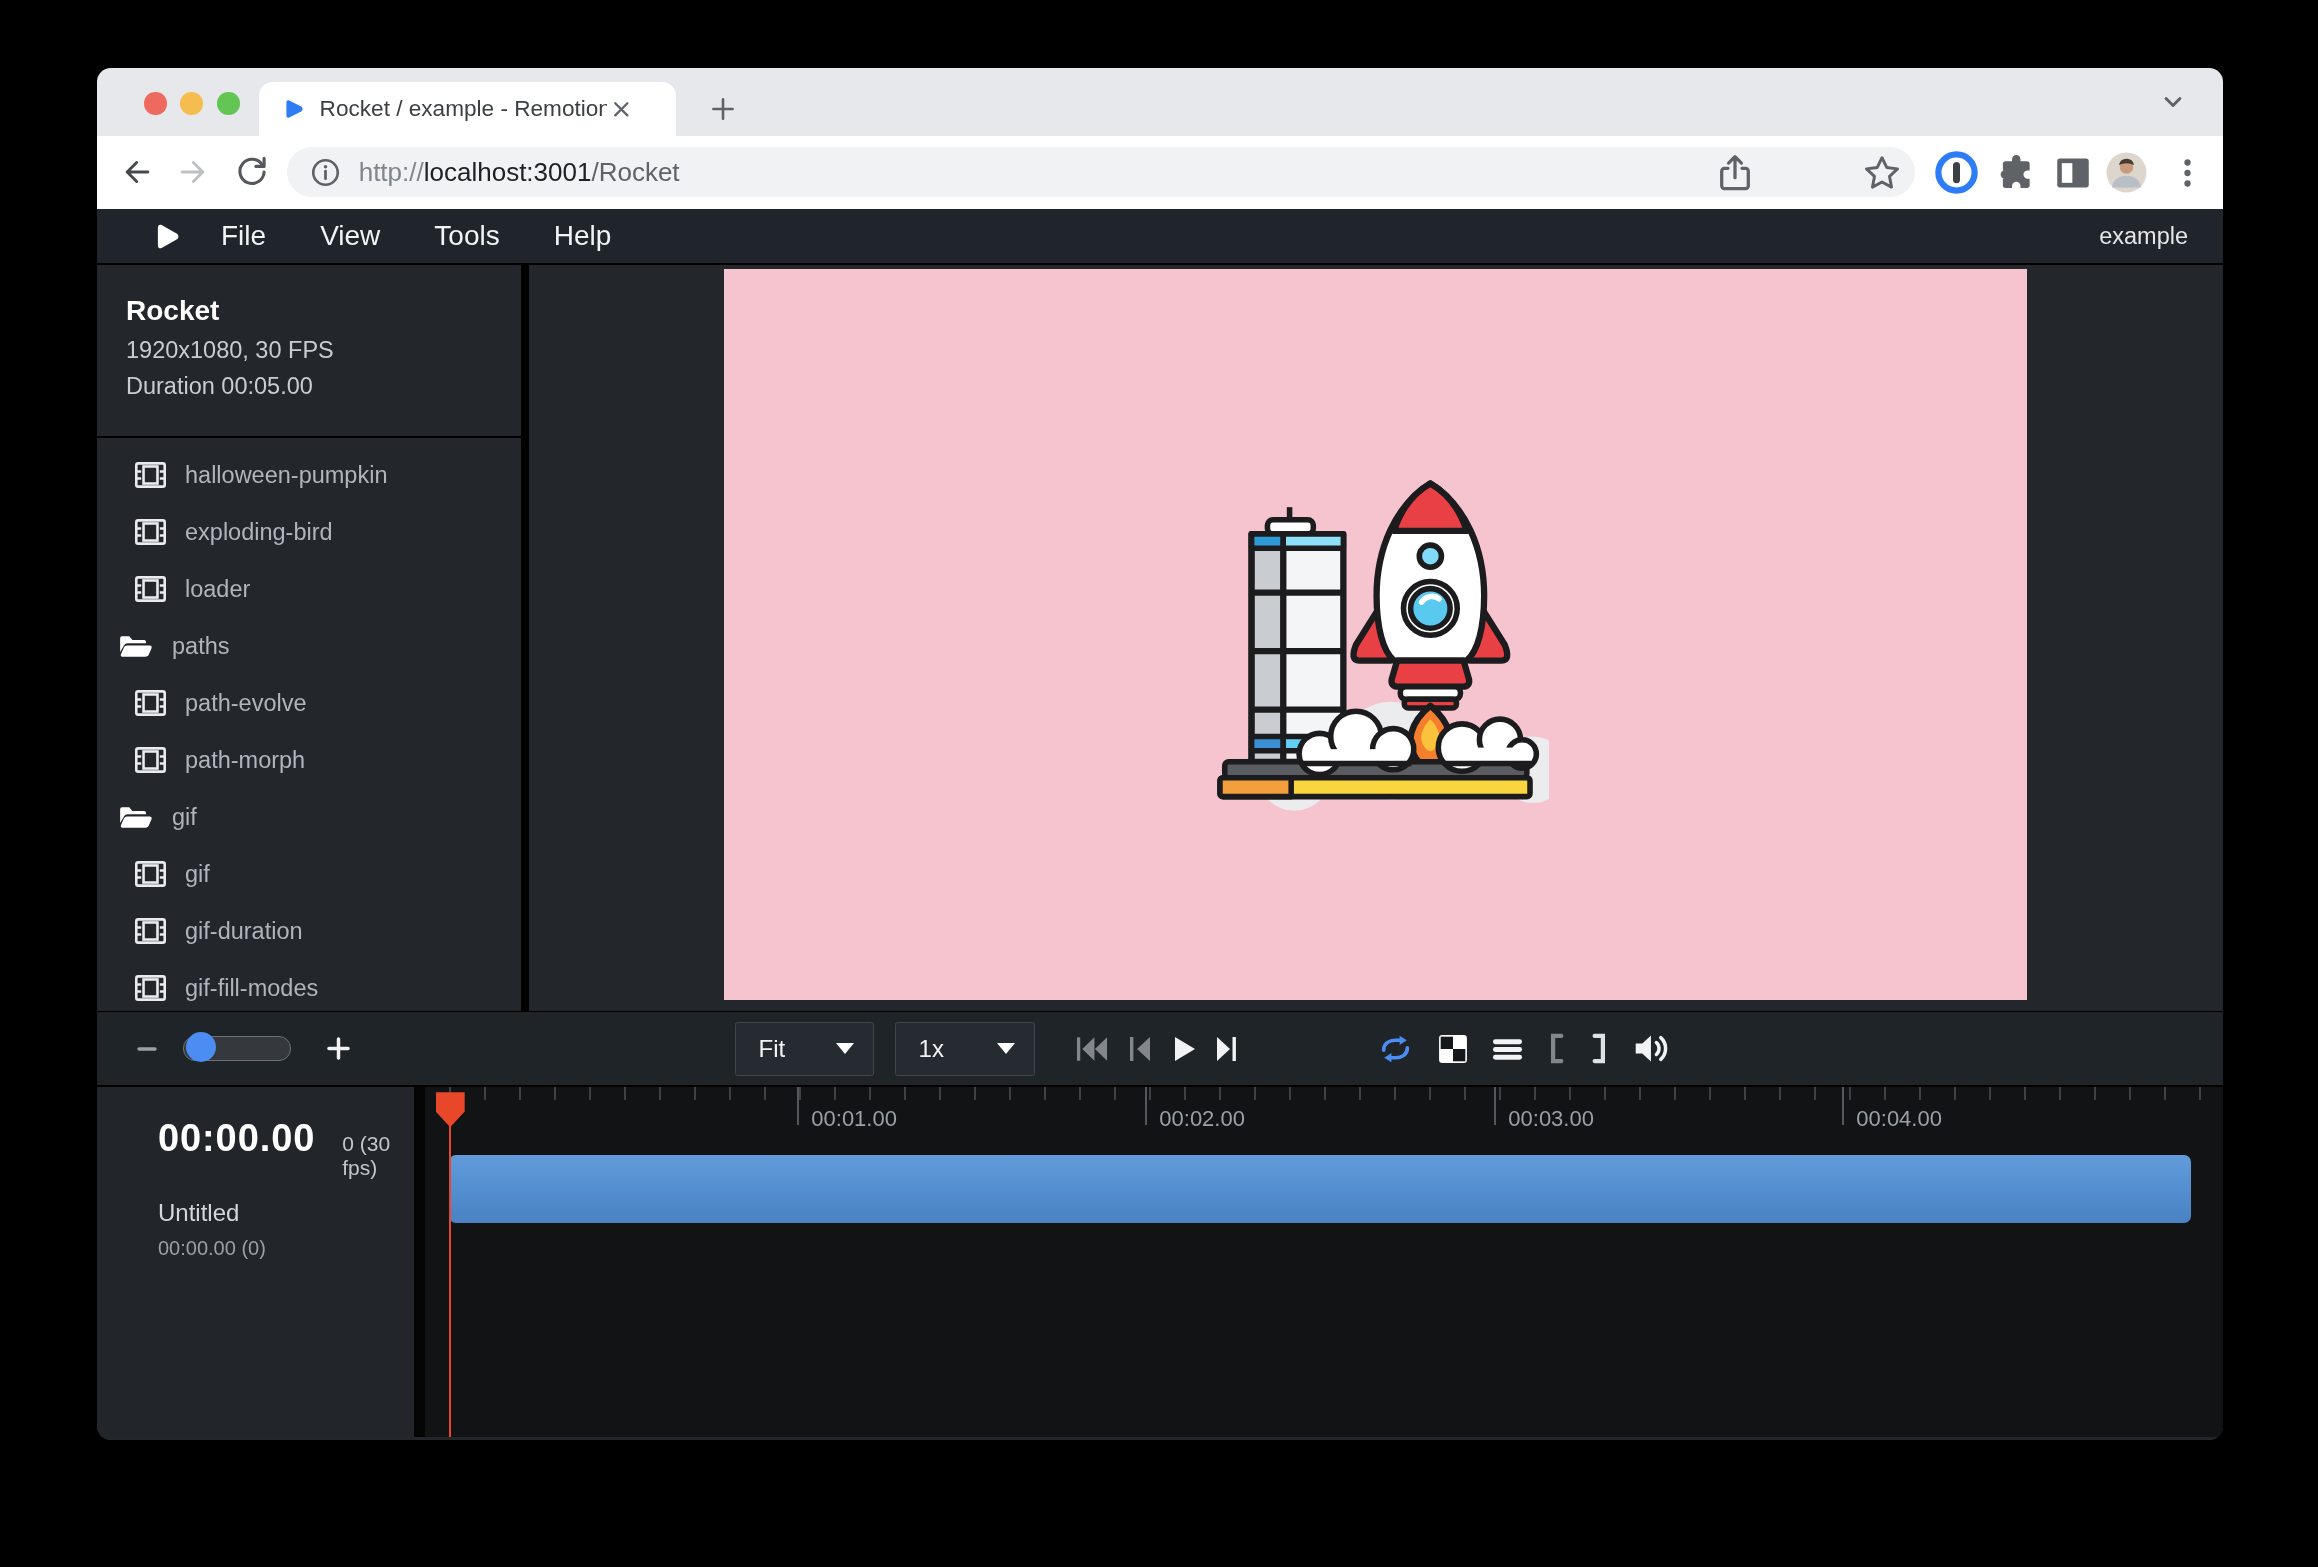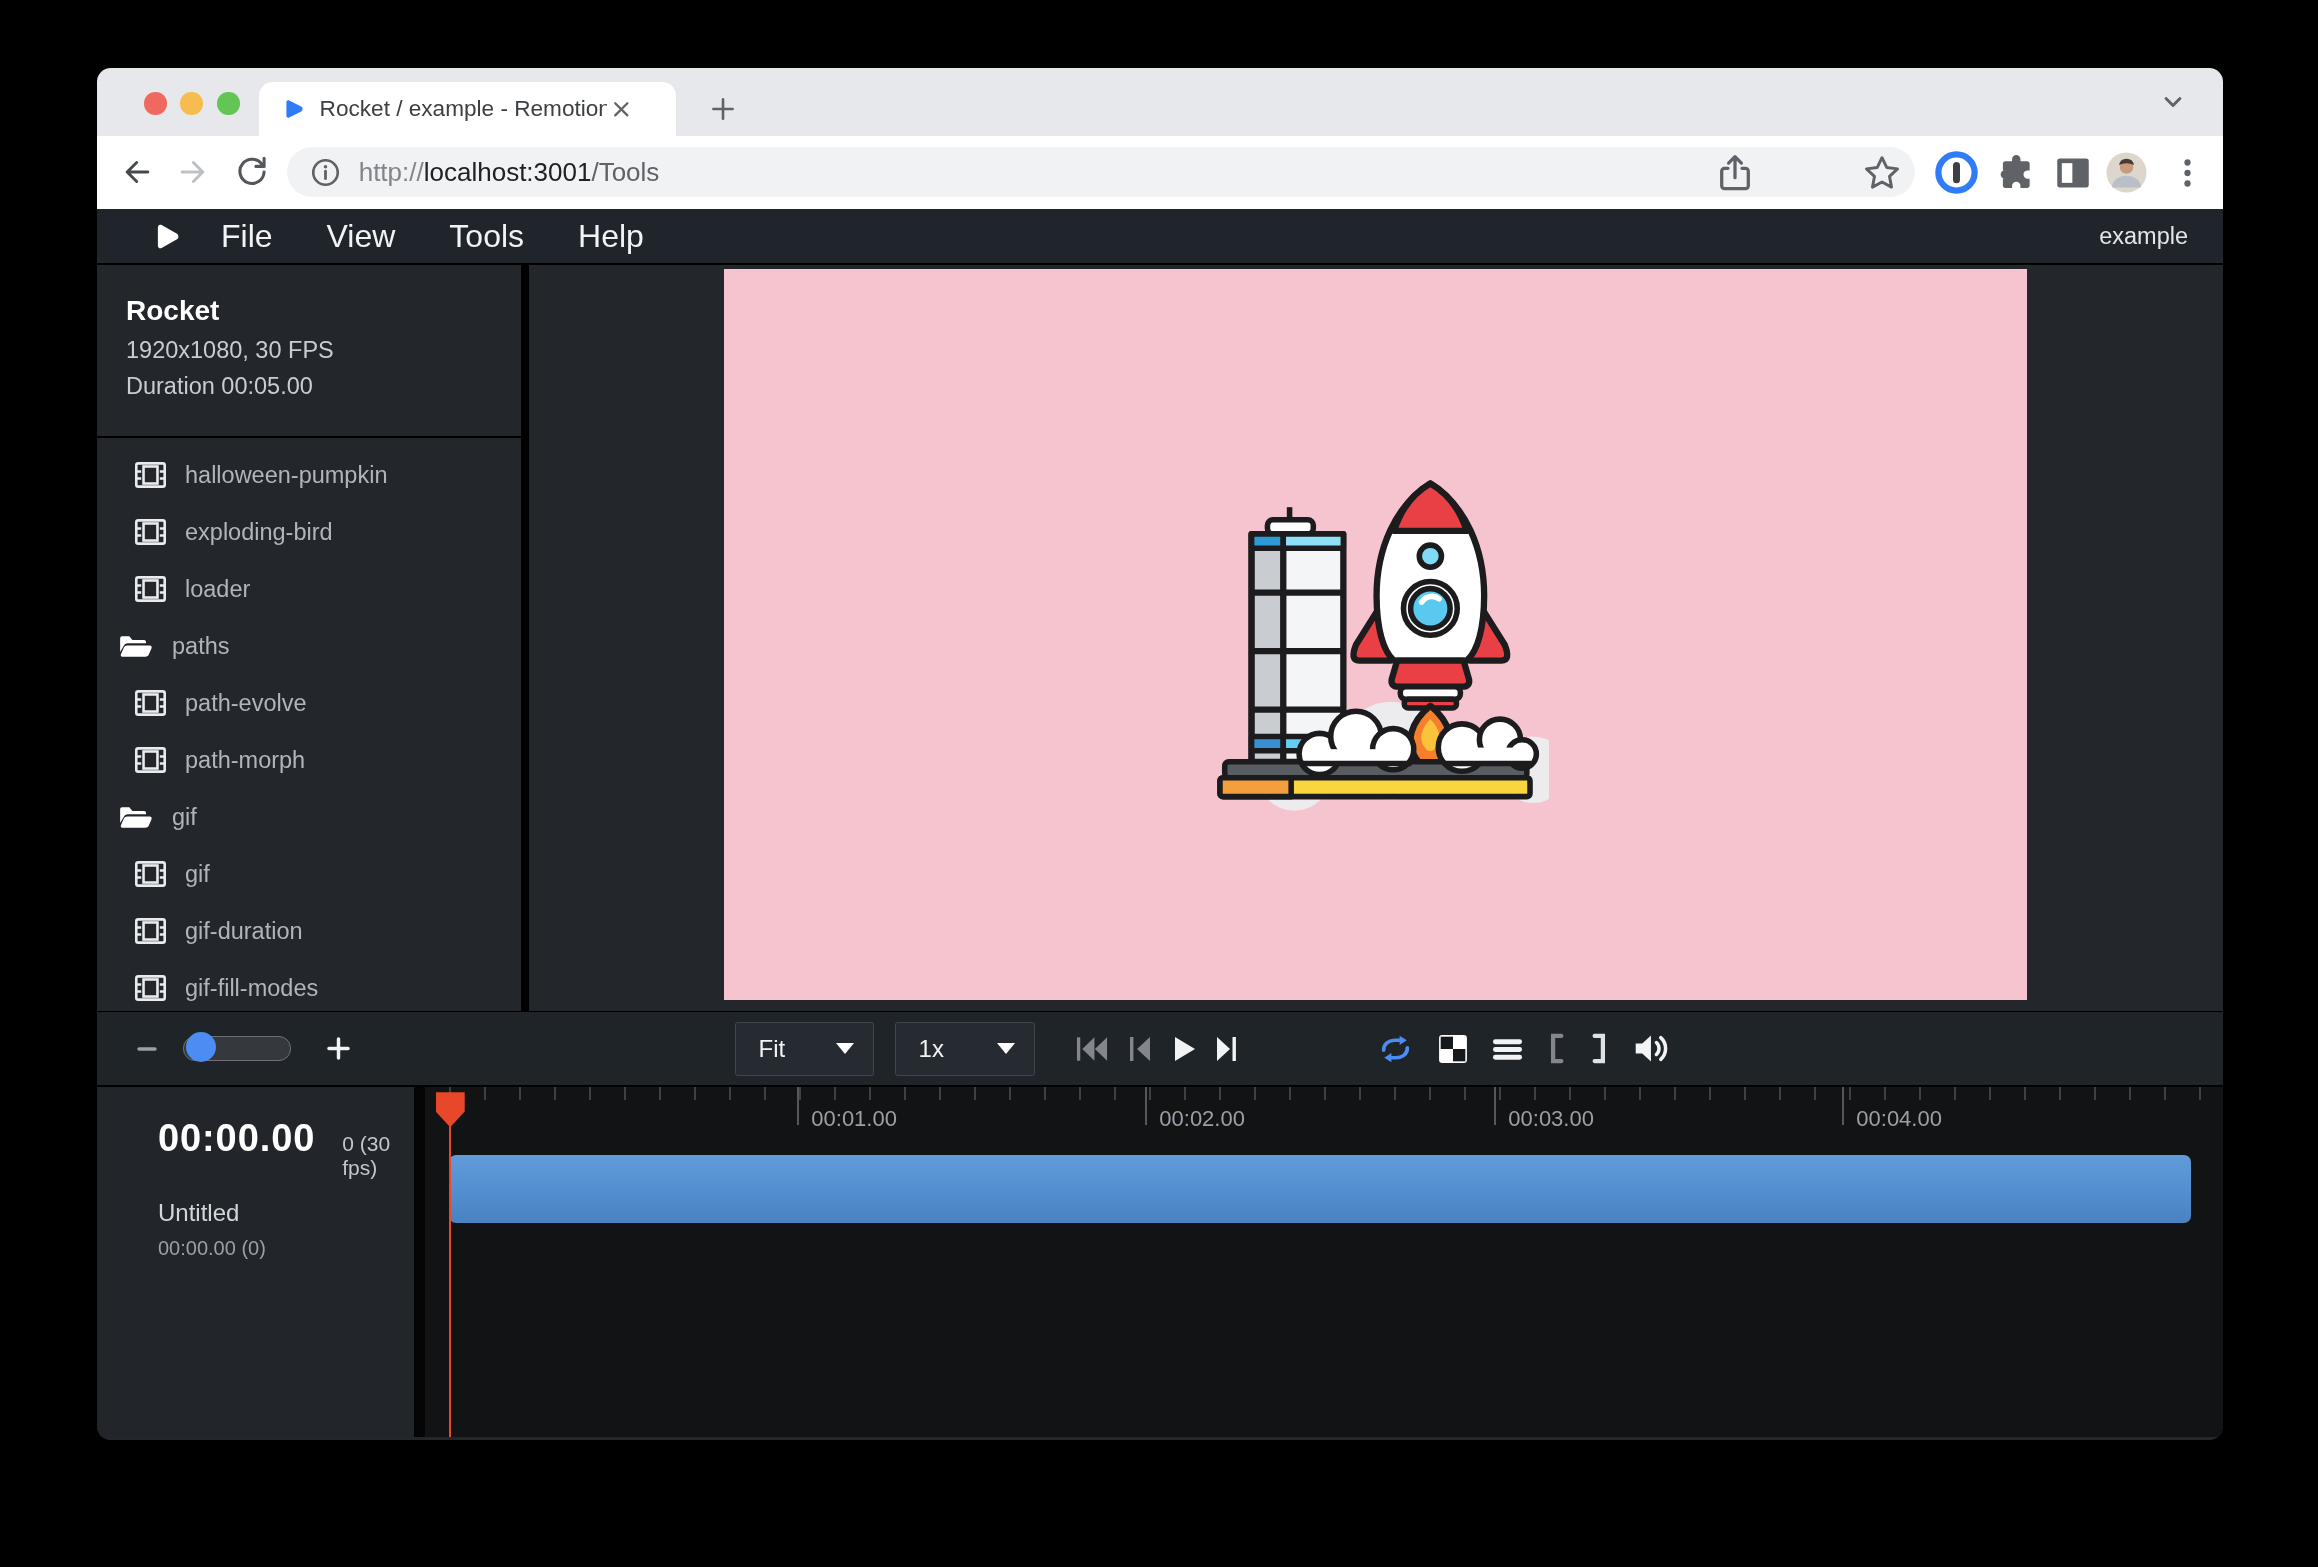--- a/index.html
+++ b/index.html
@@ -25,21 +25,21 @@
   .addressbar{position:absolute;left:190px;top:11.3px;width:1628px;height:50px;border-radius:25px;
     background:#f0f2f4;display:flex;align-items:center;}
   .addr-info{margin-left:21px;flex:0 0 auto;}
   .addr-text{margin-left:15.7px;font-size:26px;white-space:nowrap;}
   .addr-scheme{color:#80868b;} .addr-host{color:#202124;} .addr-path{color:#5f6368;}
   .tb-right{position:absolute;top:0;height:73px;display:flex;align-items:center;}
   
   .app{position:relative;height:1231px;background:#23272b;}
   .menubar{height:54px;background:#20252b;border-bottom:2.6px solid #000;display:flex;align-items:center;padding:0 35px 0 56px;}
   .menu-logo{margin-right:40px;}
-  .menu-item{color:#f1f3f4;font-size:32px;margin-right:54px;cursor:default;}
+  .menu-item{color:#f1f3f4;font-size:28px;margin-right:54px;cursor:default;}
   .menu-spacer{flex:1;}
   .menu-right{color:#e4e6e8;font-size:23.5px;}
   .content{display:flex;height:746px;}
   
   .sidebar{width:424px;background:#23272c;flex:0 0 auto;overflow:hidden;}
   .comp-info{height:141px;padding:30px 0 0 29px;border-bottom:2.6px solid #000;}
   .comp-name{color:#fff;font-size:28px;font-weight:bold;}
   .comp-meta{color:#c9ccd0;font-size:23.5px;margin-top:10.4px;}
   .comp-dur{color:#c9ccd0;font-size:23.5px;margin-top:8.7px;}
   .comp-list{padding-top:24px;}
@@ -120,21 +120,21 @@
     <svg class="nav-ico" style="left:136px" width="38" height="38" viewBox="0 0 44 44">
       <path d="M34 14 A14 14 0 1 0 36 22" stroke="#54575b" stroke-width="3.6" fill="none" stroke-linecap="round"></path>
       <path d="M36 6 V15.5 H26.5" stroke="#54575b" stroke-width="3.6" fill="none" stroke-linecap="round" stroke-linejoin="round"></path>
     </svg>
     <div class="addressbar">
       <svg class="addr-info" width="35" height="35" viewBox="0 0 40 40">
         <circle cx="20" cy="20" r="14" stroke="#5f6368" stroke-width="3" fill="none"></circle>
         <circle cx="20" cy="13.5" r="2" fill="#5f6368"></circle>
         <path d="M20 18.5 V27" stroke="#5f6368" stroke-width="3.2" stroke-linecap="round"></path>
       </svg>
-      <span class="addr-text"><span class="addr-scheme">http://</span><span class="addr-host">localhost:3001</span><span class="addr-path">/Tools</span></span>
+      <span class="addr-text"><span class="addr-scheme">http://</span><span class="addr-host">localhost:3001</span><span class="addr-path">/Rocket</span></span>
     </div>
     <div class="tb-right" style="left:1619px">
       <svg width="38" height="42" viewBox="0 0 32 36">
         <path d="M16 4 V22 M16 4 L10.5 9.5 M16 4 L21.5 9.5" stroke="#5f6368" stroke-width="2.8" fill="none" stroke-linecap="round" stroke-linejoin="round"></path>
         <path d="M10 14 H7 A2.4 2.4 0 0 0 4.6 16.4 V29 A2.4 2.4 0 0 0 7 31.4 H25 A2.4 2.4 0 0 0 27.4 29 V16.4 A2.4 2.4 0 0 0 25 14 H22" stroke="#5f6368" stroke-width="2.8" fill="none" stroke-linecap="round"></path>
       </svg>
     </div>
     <div class="tb-right" style="left:1765px">
       <svg width="40" height="40" viewBox="0 0 34 34">
         <path d="M17 4 L21 12.3 L30.2 13.5 L23.4 19.9 L25.1 29 L17 24.6 L8.9 29 L10.6 19.9 L3.8 13.5 L13 12.3 Z" stroke="#5f6368" stroke-width="2.5" fill="none" stroke-linejoin="round"></path>

